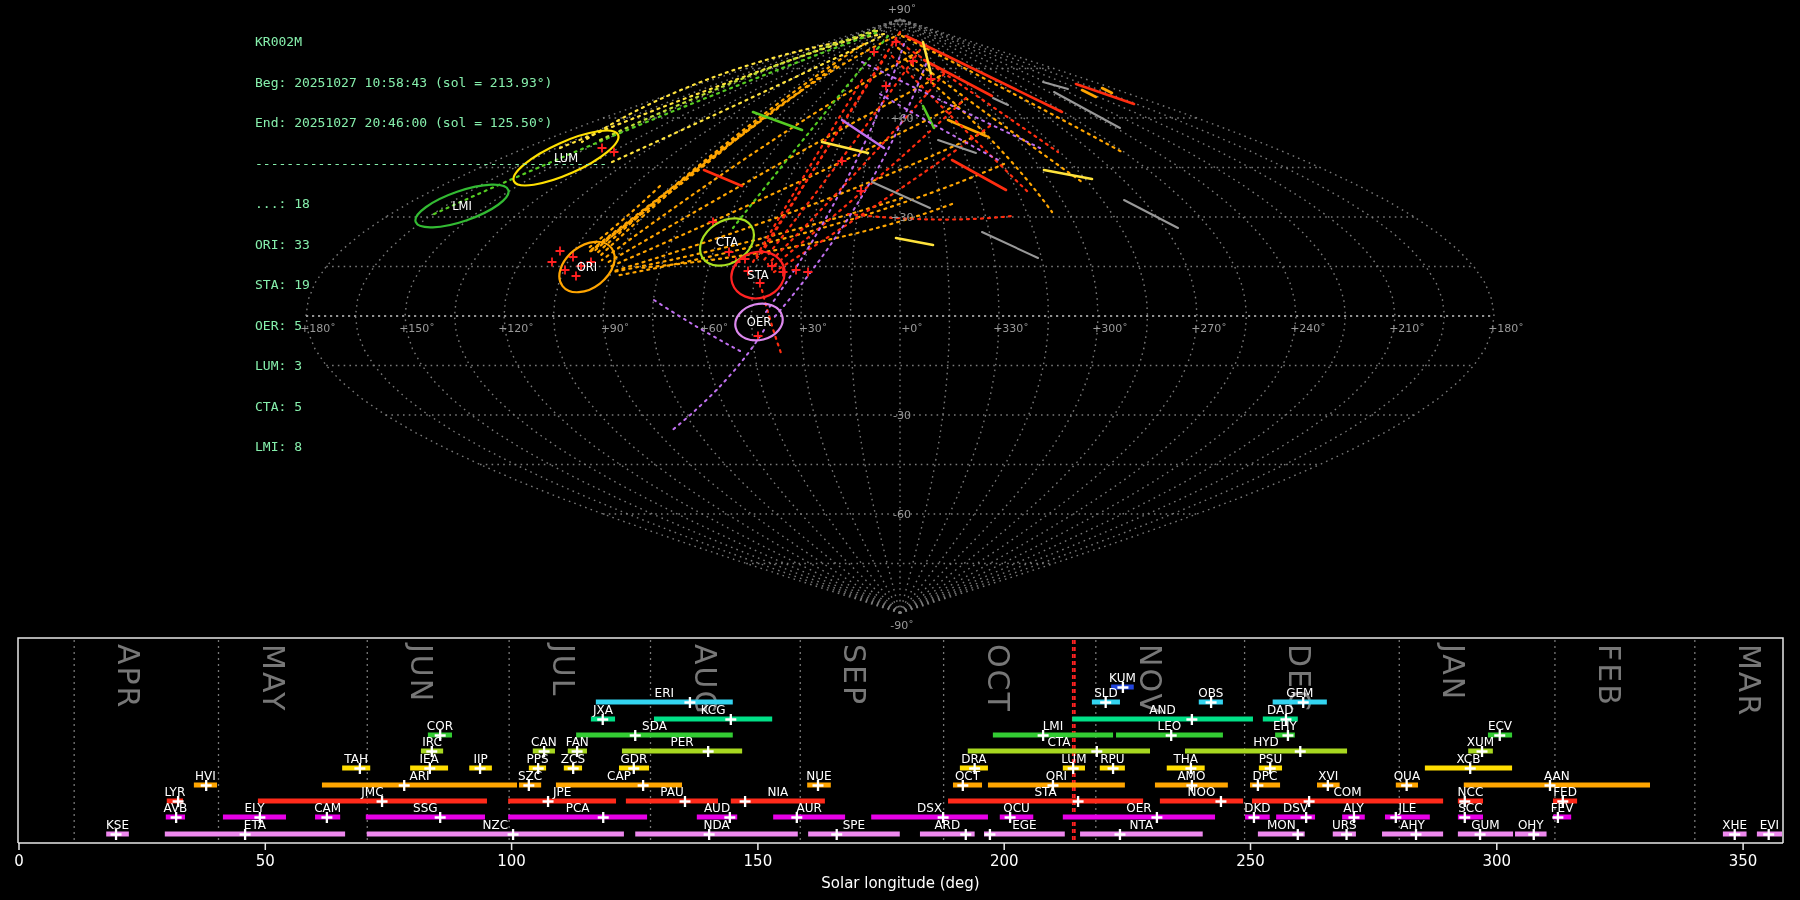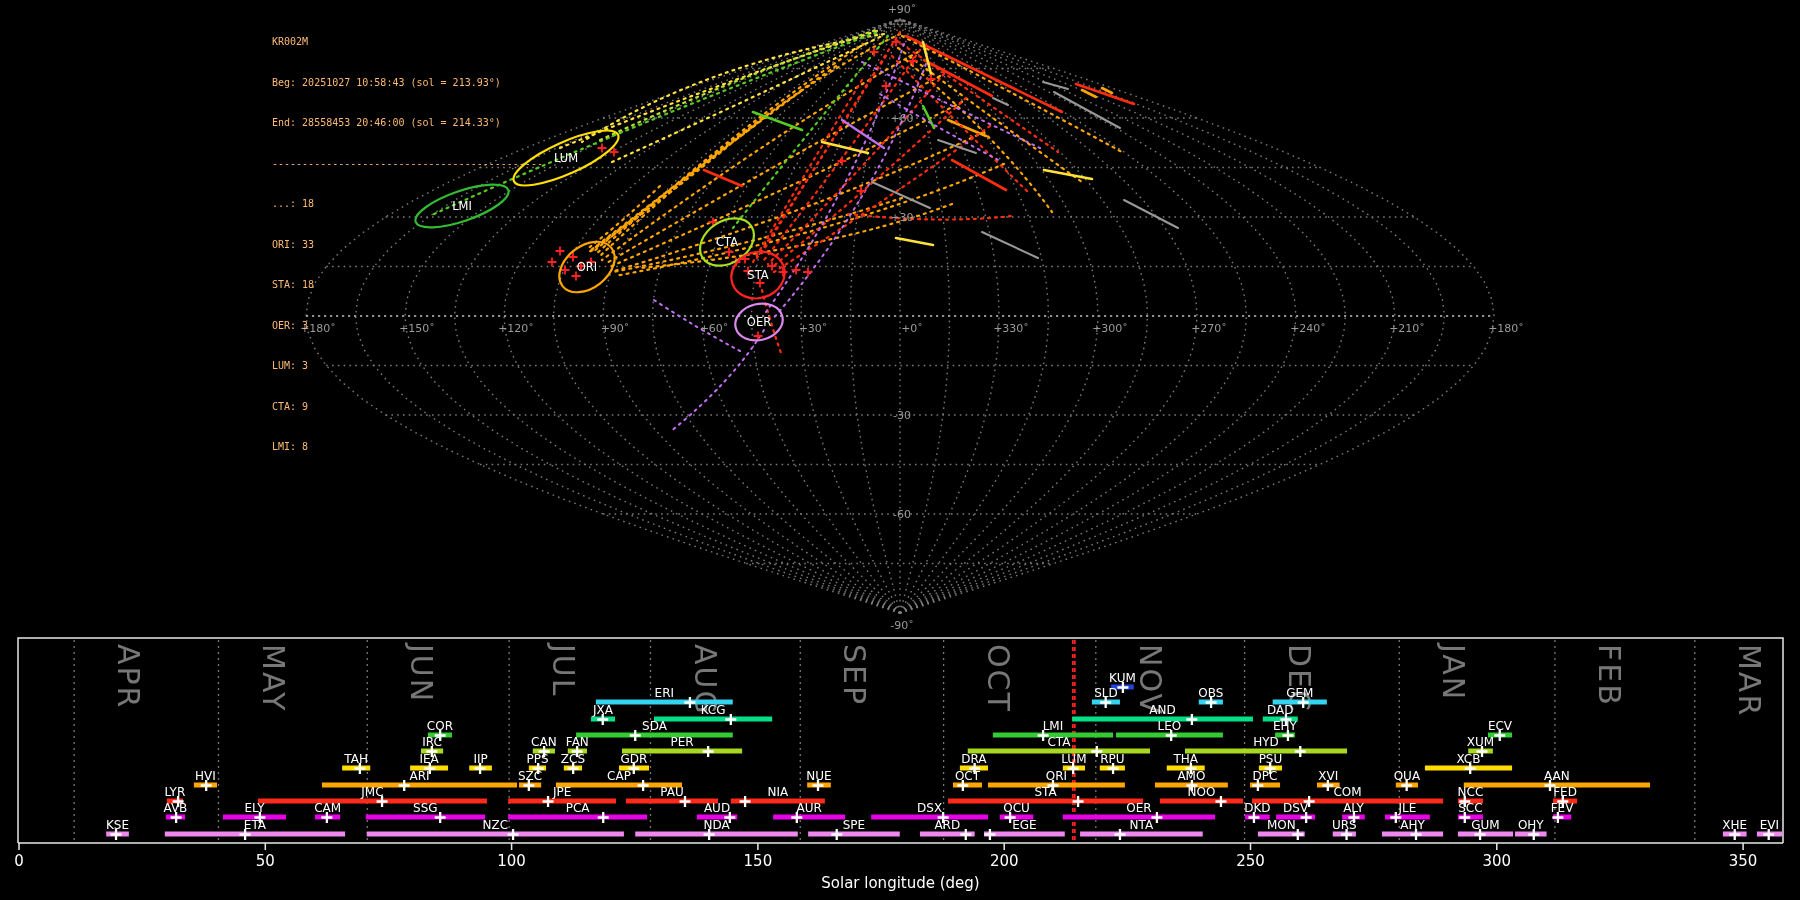--- a/index.html
+++ b/index.html
@@ -1,19 +1,19 @@
 <!DOCTYPE html>
 <html><head>
 <meta charset="utf-8">
 <style>
   html,body{margin:0;padding:0;background:#000;}
   body{width:1800px;height:900px;position:relative;font-family:"DejaVu Sans",sans-serif;overflow:hidden;}
   #plot{position:absolute;left:0;top:0;}
-  #legend{position:absolute;left:272px;top:8px;color:#fdba74;font-family:"DejaVu Sans Mono",monospace;
-          font-size:10px;line-height:13.5px;white-space:pre;}
+  #legend{position:absolute;left:255px;top:8px;color:#86efac;font-family:"DejaVu Sans Mono",monospace;
+          font-size:13px;line-height:13.5px;white-space:pre;}
   .grid{fill:none;stroke:#7f7f7f;stroke-width:1.4;stroke-dasharray:1.6 4.2;opacity:.95;}
   .eq{stroke:#9a9a9a;stroke-width:1.8;stroke-dasharray:2.2 3.8;}
   .maplab{fill:#9a9a9a;font-size:11px;font-family:"DejaVu Sans",sans-serif;}
   .trail{fill:none;stroke-linecap:round;}
   .elab{fill:#fff;font-size:11.5px;text-anchor:middle;}
   .barlab{fill:#fff;font-size:12px;text-anchor:middle;}
   .month{fill:#777;font-size:30px;letter-spacing:2px;}
   .tick{fill:#fff;font-size:15px;text-anchor:middle;}
   .axistitle{fill:#fff;font-size:15px;text-anchor:middle;}
 </style>
@@ -493,22 +493,22 @@
       <text x="1496.8" y="866" class="tick">300</text>
       <line x1="1743.1000000000001" y1="843" x2="1743.1000000000001" y2="850" stroke="#e8e8e8" stroke-width="1.5"></line>
       <text x="1743.1000000000001" y="866" class="tick">350</text>
       <text x="900.5" y="888" class="axistitle">Solar longitude (deg)</text>
     </g>
   </svg>
 
 <div id="legend">
   <div>KR002M</div>
   <div>Beg: 20251027 10:58:43 (sol = 213.93°)</div>
-  <div>End: 28558453 20:46:00 (sol = 214.33°)</div>
+  <div>End: 20251027 20:46:00 (sol = 125.50°)</div>
   <div>---------------------------------------------</div>
   <div>...: 18</div>
   <div>ORI: 33</div>
-  <div>STA: 18</div>
-  <div>OER: 3</div>
+  <div>STA: 19</div>
+  <div>OER: 5</div>
   <div>LUM: 3</div>
-  <div>CTA: 9</div>
+  <div>CTA: 5</div>
   <div>LMI: 8</div>
 </div>
 
 </body></html>

